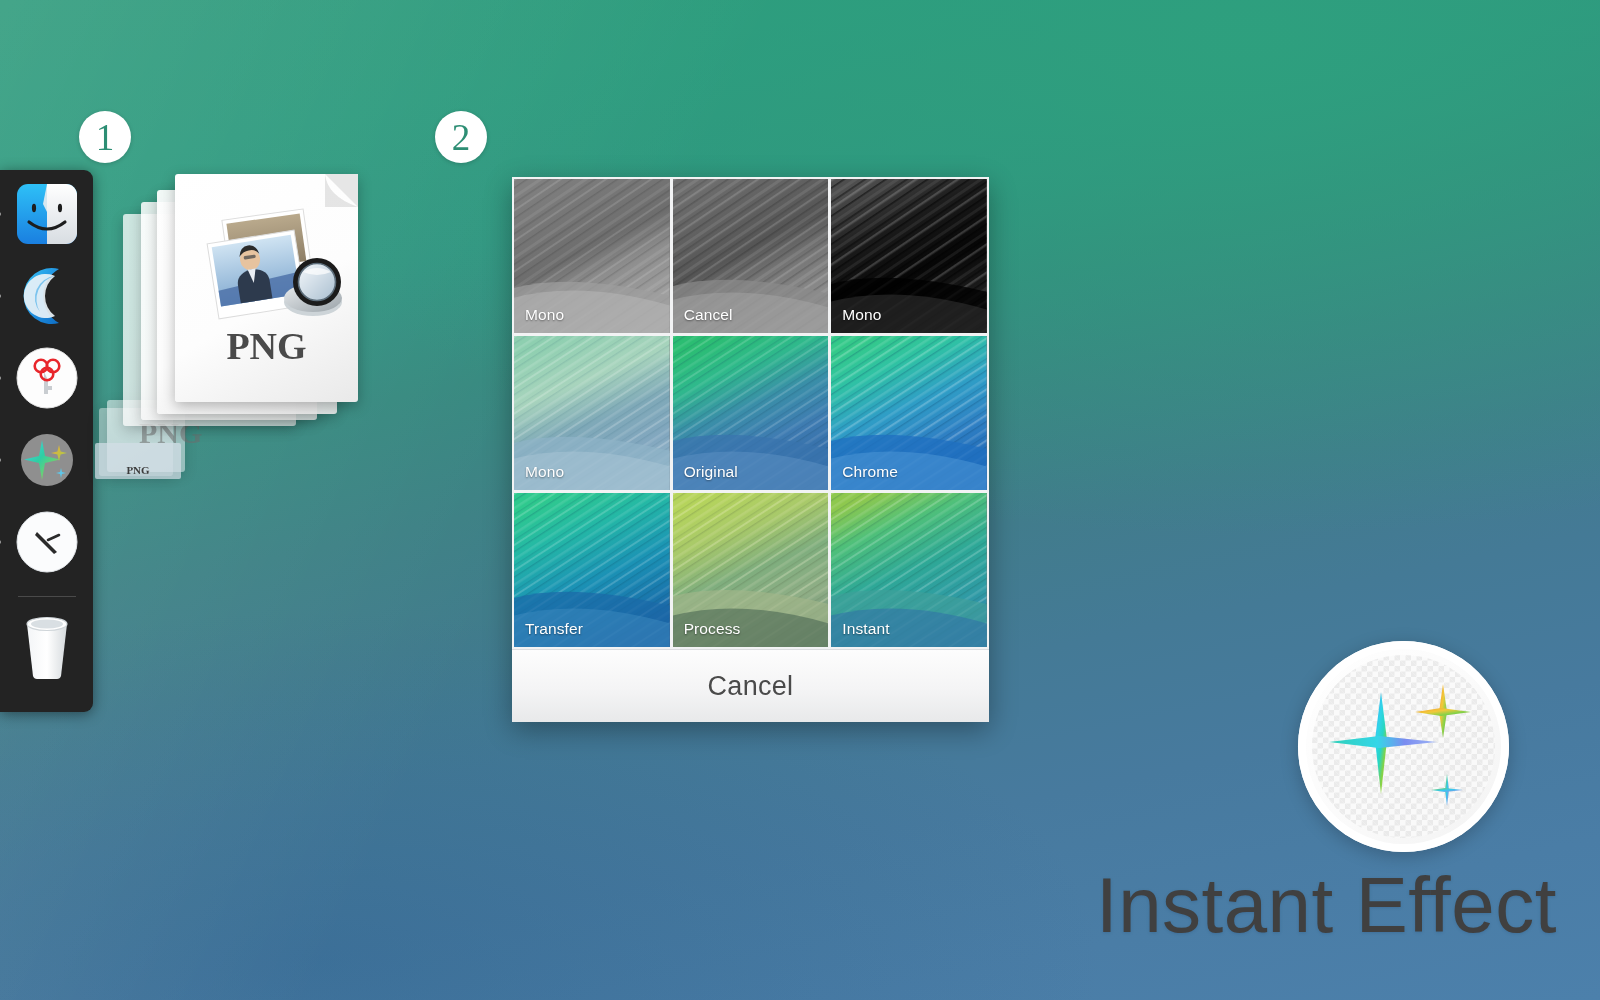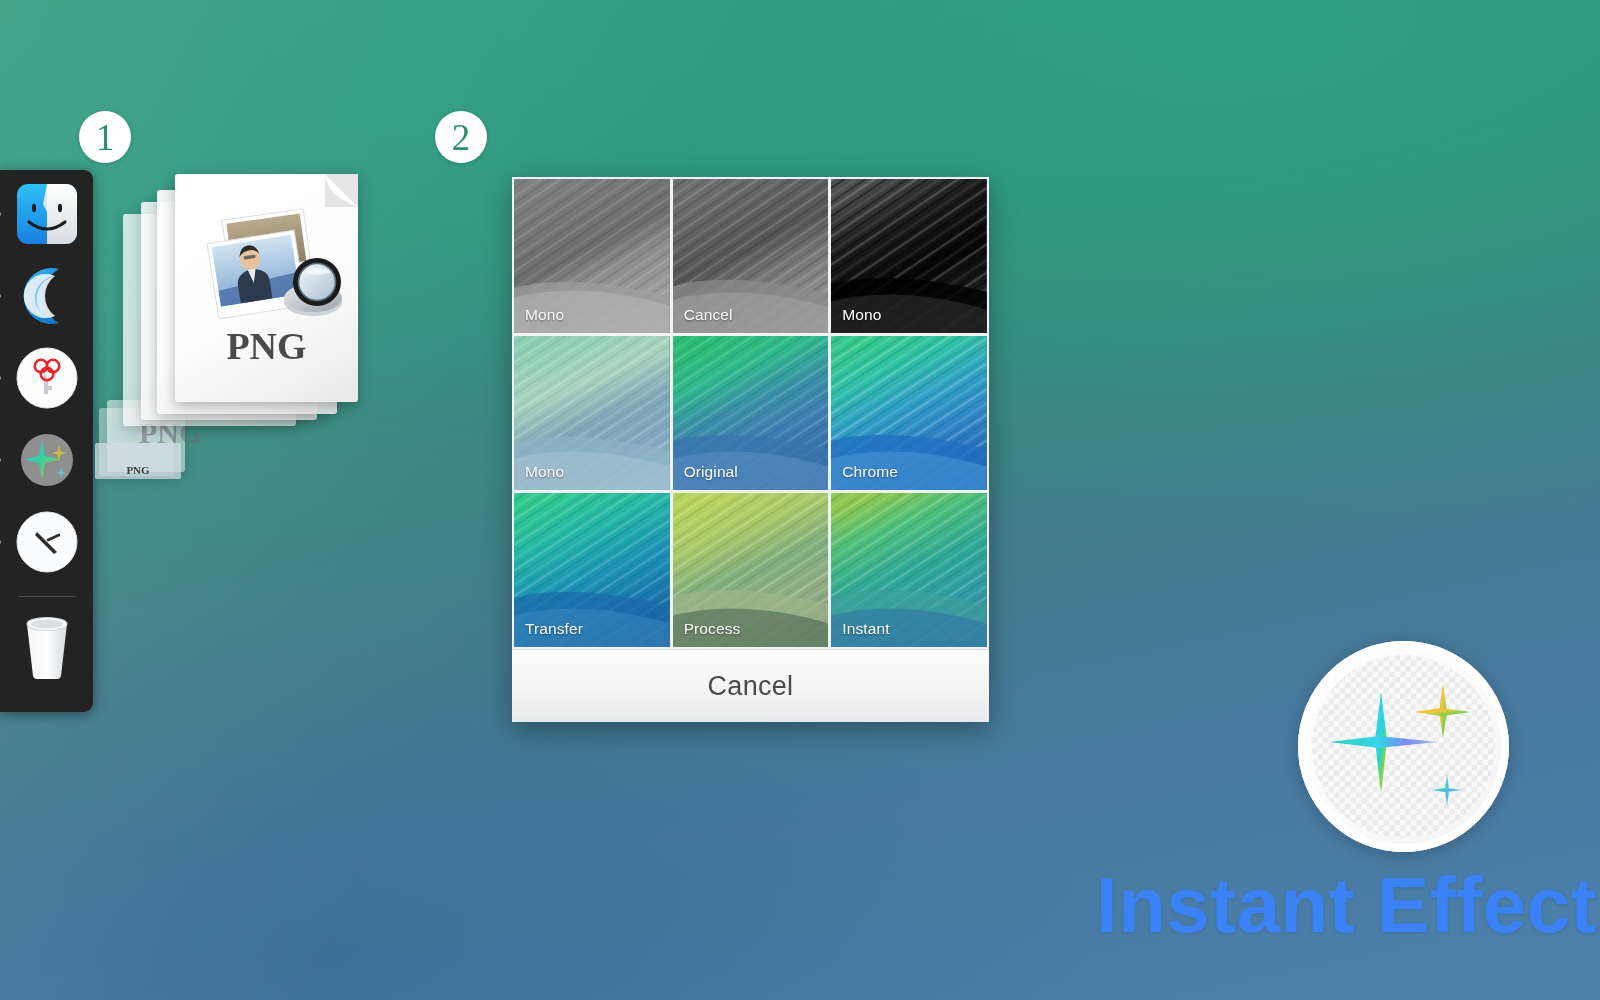--- a/index.html
+++ b/index.html
@@ -155,21 +155,21 @@
     background-image:
       linear-gradient(45deg,#e8e8e8 25%,transparent 25%,transparent 75%,#e8e8e8 75%),
       linear-gradient(45deg,#e8e8e8 25%,#fafafa 25%,#fafafa 75%,#e8e8e8 75%);
     background-size:11px 11px;
     background-position:0 0, 5.5px 5.5px;
     opacity:0.85;
   }
   .logo svg { position:relative; z-index:2; }
   .app-title {
     position:absolute; left:1096px; top:866px;
-    font-size:78px; font-weight:700; color:#3b82f6;
+    font-size:78px; font-weight:400; color:#404040;
     font-family:"Liberation Sans", sans-serif;
     letter-spacing:0.5px; line-height:1;
     text-shadow:0 1px 3px rgba(30,70,110,0.25);
     white-space:nowrap;
   }
 </style>
 </head>
 <body>
 
 <div class="bg-sheen"></div>

